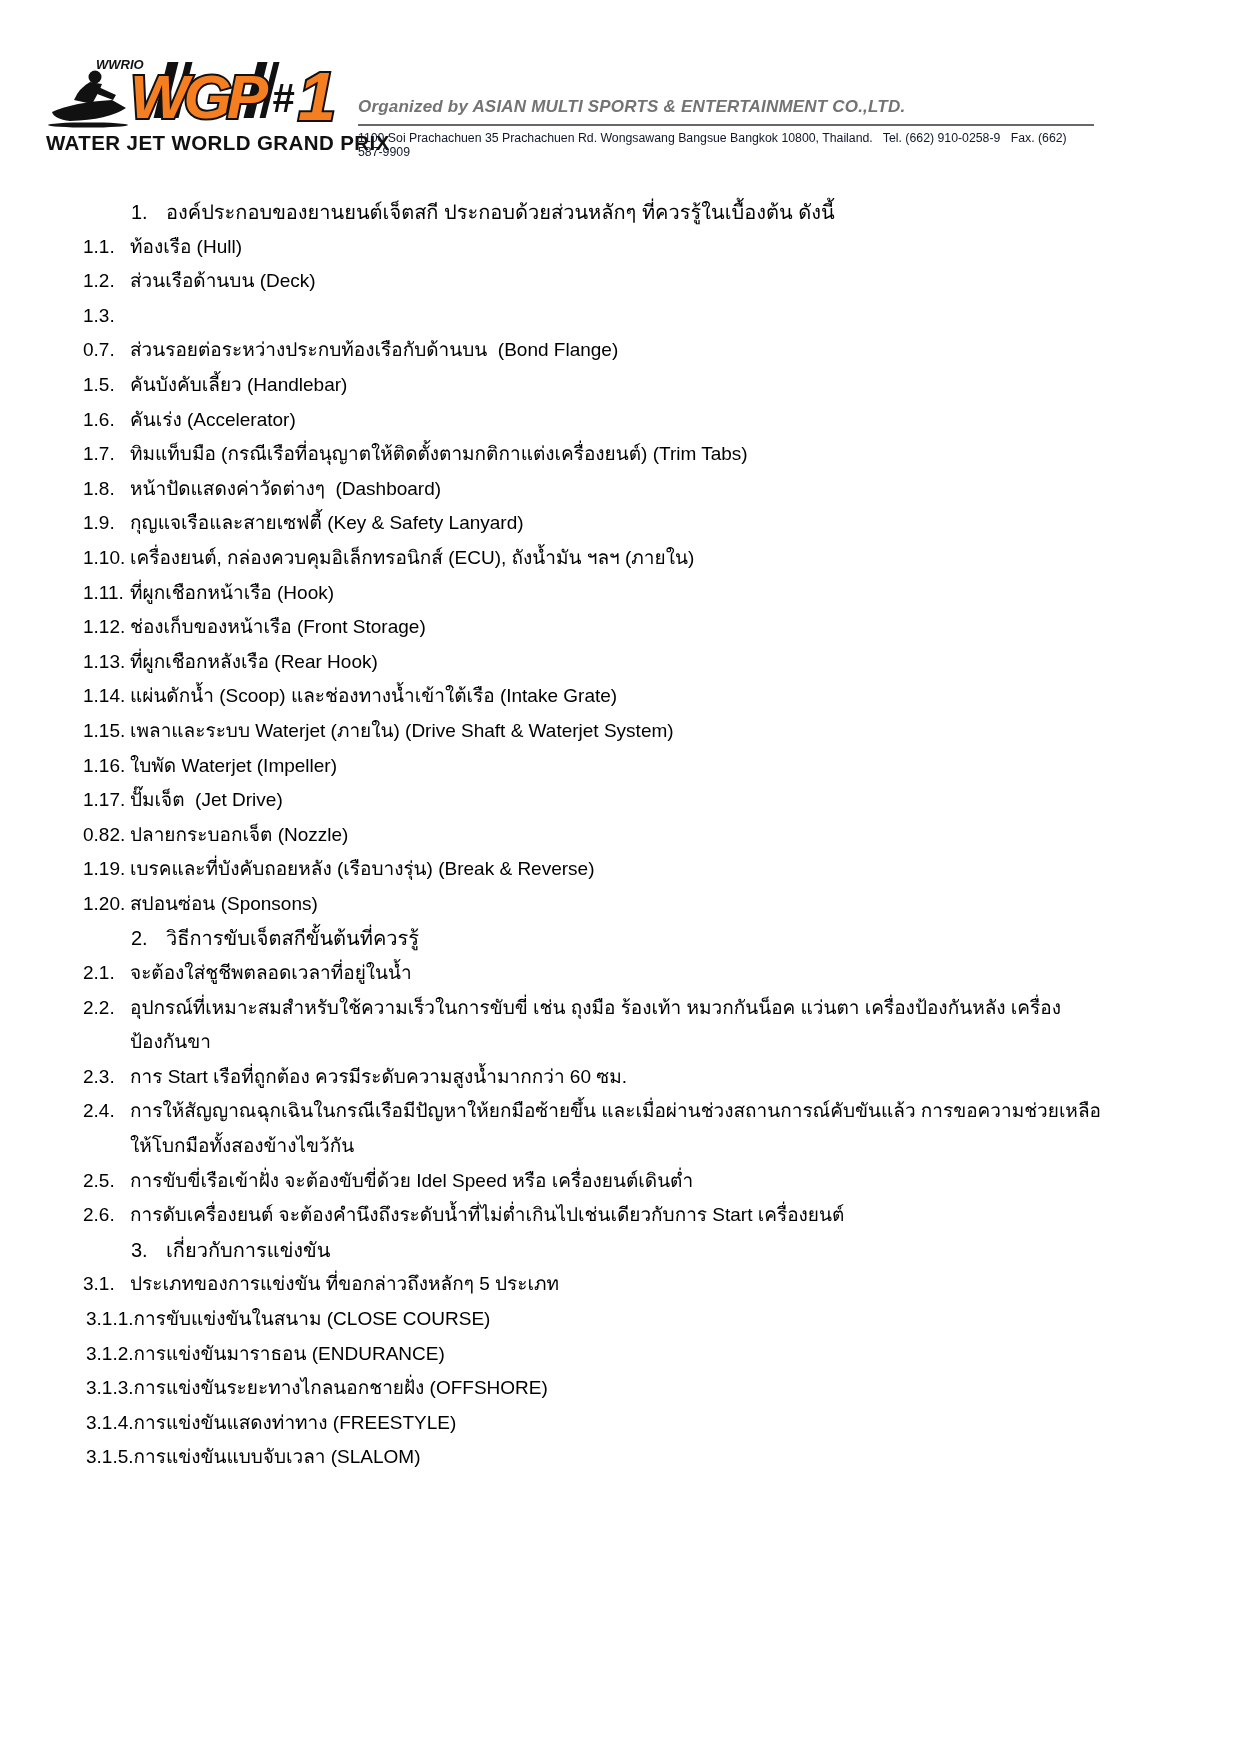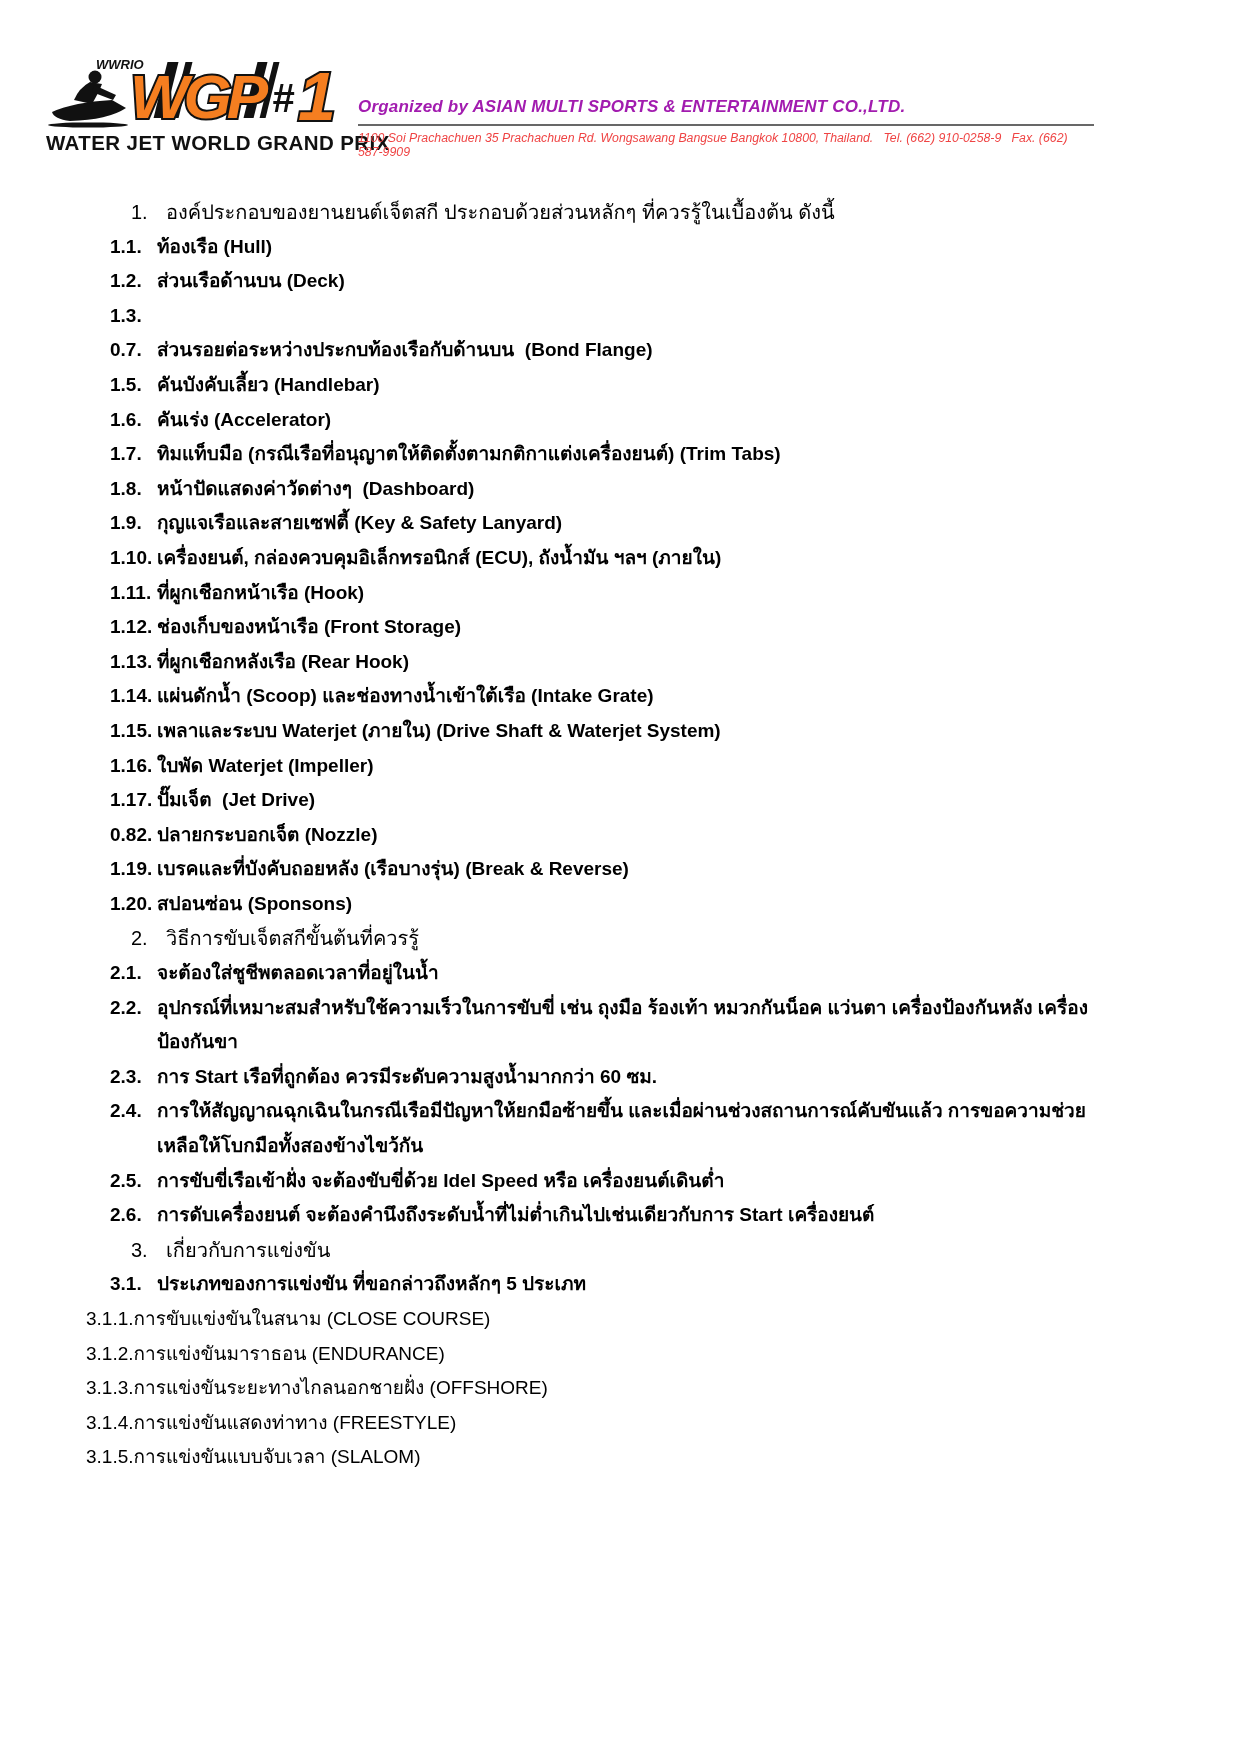--- a/index.html
+++ b/index.html
@@ -11,36 +11,36 @@
   
   .letterhead { position:absolute; top:0; left:0; right:0; height:185px; }
   .logo { position:absolute; left:46px; top:52px; width:310px; }
   .logo-art { display:block; }
   .logo-caption {
     font-weight:bold; font-size:20.5px; letter-spacing:0.4px; color:#111;
     margin-top:1px; white-space:nowrap;
   }
   .org-block { position:absolute; left:358px; top:97px; width:736px; }
   .organizer {
-    font-style:italic; font-weight:bold; font-size:17px; color:#a21caf;
+    font-style:italic; font-weight:bold; font-size:17px; color:#737373;
     letter-spacing:0.2px; margin-bottom:7px; white-space:nowrap;
   }
   .header-rule { height:2px; background:#686868; margin-bottom:5px; }
   .address {
-    font-style:italic; font-size:12.3px; color:#ef4444; white-space:pre-wrap;
+    font-size:12.3px; color:#0f172a; white-space:pre-wrap;
   }
   
   .doc { position:absolute; top:195px; left:0; width:1118px; }
   .line { display:flex; font-size:19px; line-height:34.6px; color:#000; }
   .line .num { white-space:pre; }
   .line .txt { white-space:pre-wrap; flex:1; }
   .l1 { padding-left:131px; font-size:20px; }
   .l1 .num { flex:0 0 35px; }
   .l1 .bld { font-weight:normal; }
-  .l2 { padding-left:110px;font-weight:bold; }
+  .l2 { padding-left:83px; }
   .l2 .num { flex:0 0 47px; }
   .l3 { padding-left:86px; }
   .l3 .num { flex:0 0 auto; }
 </style>
 </head>
 <body>
 
 <div class="page">
 
   <header class="letterhead">

